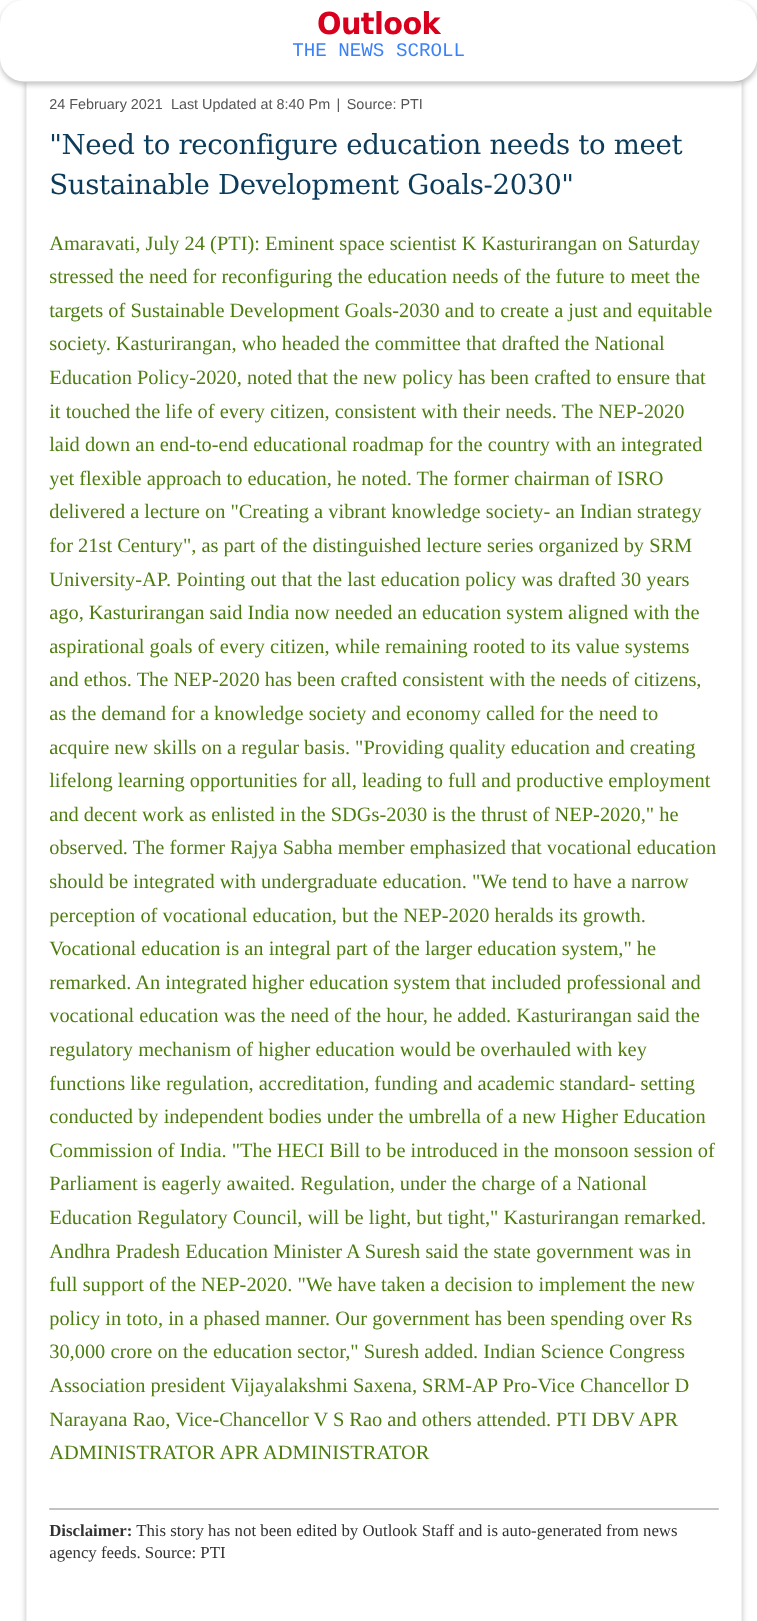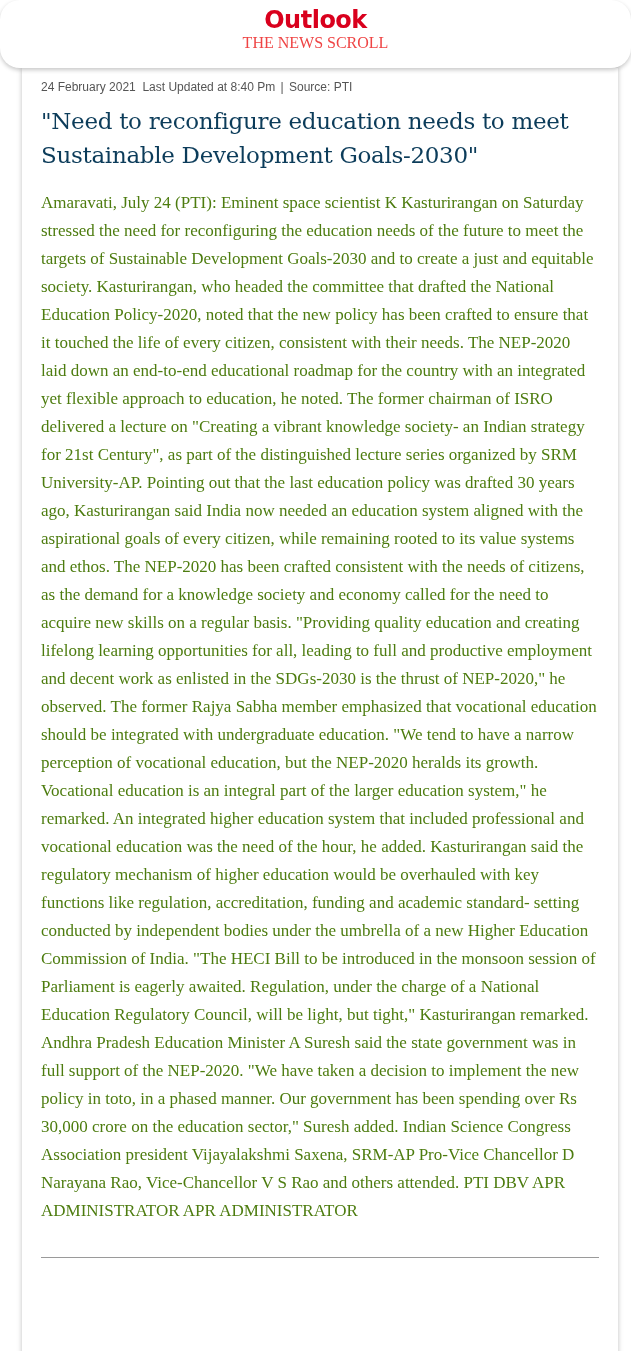--- a/index.html
+++ b/index.html
@@ -25,23 +25,23 @@
       font-family: "DejaVu Sans", sans-serif;
       font-weight: bold;
       font-size: 24px;
       letter-spacing: -0.5px;
       color: #d9001d;
       line-height: 32px;
       transform: scaleY(1.05);
     }
     .tagline {
       display: block;
-      font-family: Liberation Serif, serif;
+      font-family: Liberation Mono, monospace;
       font-size: 16px;
-      color: #ef4444;
+      color: #3b82f6;
       line-height: 18px;
       margin-top: -2px;
     }
     .card {
       position: absolute;
       top: 68px;
       left: 22px;
       width: 596px;
       height: 1300px;
       background: #ffffff;
@@ -107,14 +107,17 @@
       <span class="sep">|</span>
       <span>Source: PTI</span>
     </div>
 
     <h1 class="headline">"Need to reconfigure education needs to meet Sustainable Development Goals-2030"</h1>
 
     <p class="body-text">Amaravati, July 24 (PTI): Eminent space scientist K Kasturirangan on Saturday stressed the need for reconfiguring the education needs of the future to meet the targets of Sustainable Development Goals-2030 and to create a just and equitable society. Kasturirangan, who headed the committee that drafted the National Education Policy-2020, noted that the new policy has been crafted to ensure that it touched the life of every citizen, consistent with their needs. The NEP-2020 laid down an end-to-end educational roadmap for the country with an integrated yet flexible approach to education, he noted. The former chairman of ISRO delivered a lecture on "Creating a vibrant knowledge society- an Indian strategy for 21st Century", as part of the distinguished lecture series organized by SRM University-AP. Pointing out that the last education policy was drafted 30 years ago, Kasturirangan said India now needed an education system aligned with the aspirational goals of every citizen, while remaining rooted to its value systems and ethos. The NEP-2020 has been crafted consistent with the needs of citizens, as the demand for a knowledge society and economy called for the need to acquire new skills on a regular basis. "Providing quality education and creating lifelong learning opportunities for all, leading to full and productive employment and decent work as enlisted in the SDGs-2030 is the thrust of NEP-2020," he observed. The former Rajya Sabha member emphasized that vocational education should be integrated with undergraduate education. "We tend to have a narrow perception of vocational education, but the NEP-2020 heralds its growth. Vocational education is an integral part of the larger education system," he remarked. An integrated higher education system that included professional and vocational education was the need of the hour, he added. Kasturirangan said the regulatory mechanism of higher education would be overhauled with key functions like regulation, accreditation, funding and academic standard- setting conducted by independent bodies under the umbrella of a new Higher Education Commission of India. "The HECI Bill to be introduced in the monsoon session of Parliament is eagerly awaited. Regulation, under the charge of a National Education Regulatory Council, will be light, but tight," Kasturirangan remarked. Andhra Pradesh Education Minister A Suresh said the state government was in full support of the NEP-2020. "We have taken a decision to implement the new policy in toto, in a phased manner. Our government has been spending over Rs 30,000 crore on the education sector," Suresh added. Indian Science Congress Association president Vijayalakshmi Saxena, SRM-AP Pro-Vice Chancellor D Narayana Rao, Vice-Chancellor V S Rao and others attended. PTI DBV APR ADMINISTRATOR APR ADMINISTRATOR</p>
 
     <hr class="divider">
 
+    <div class="disclaimer">
+      <b>Disclaimer:</b><span> This story has not been edited by Outlook Staff and is auto-generated from news agency feeds. Source: PTI</span>
+    </div>
   </div>
 </main>
 
 </body></html>

